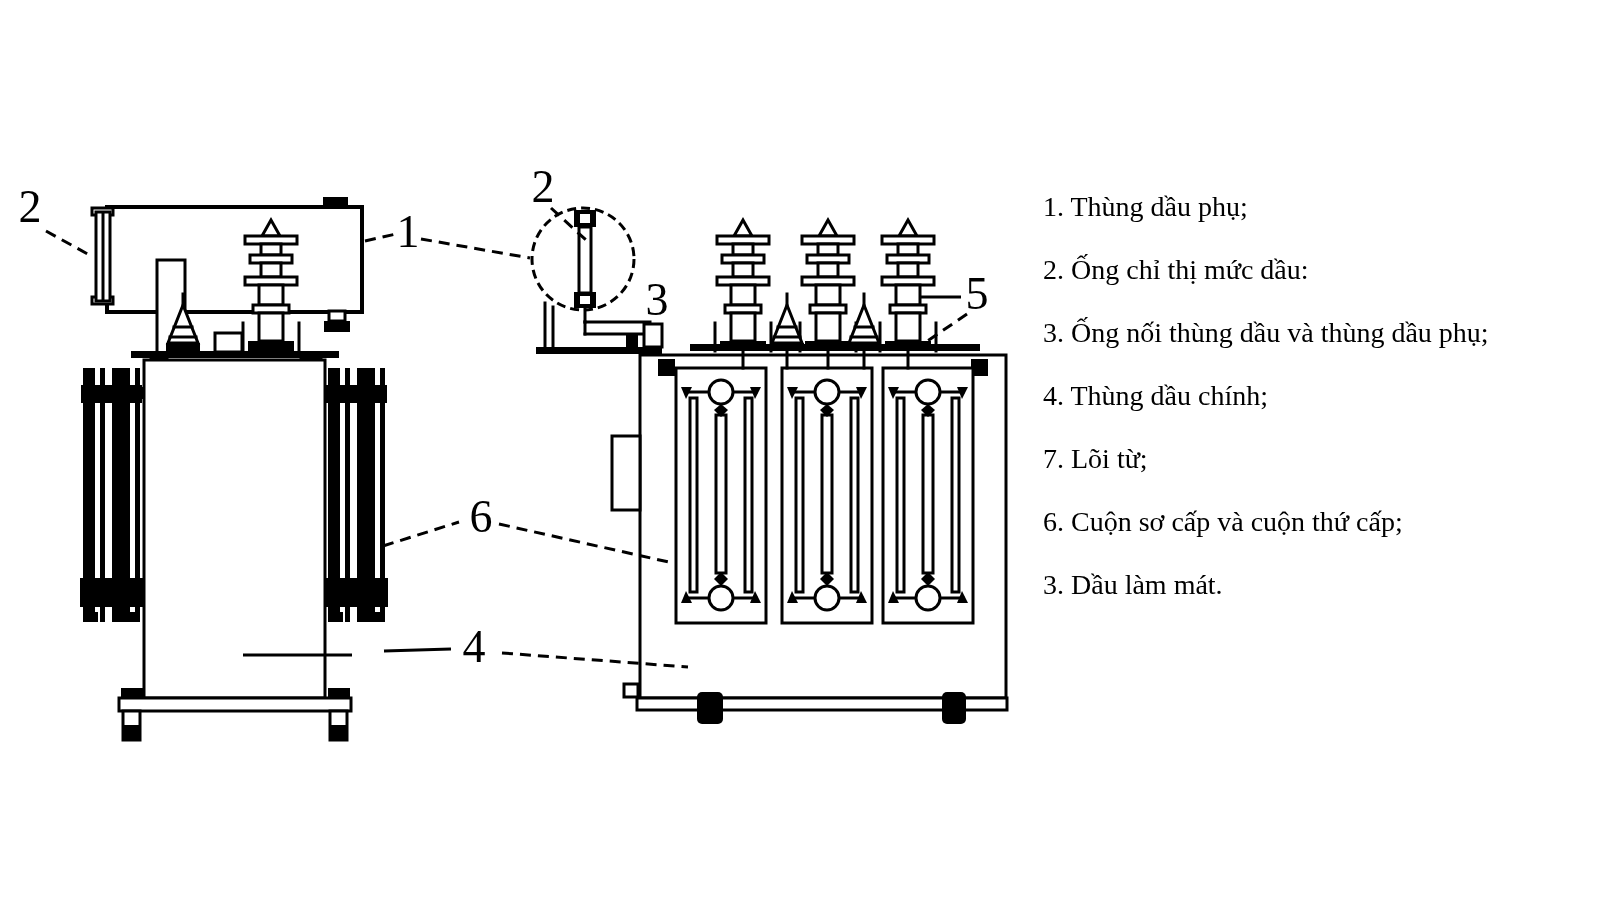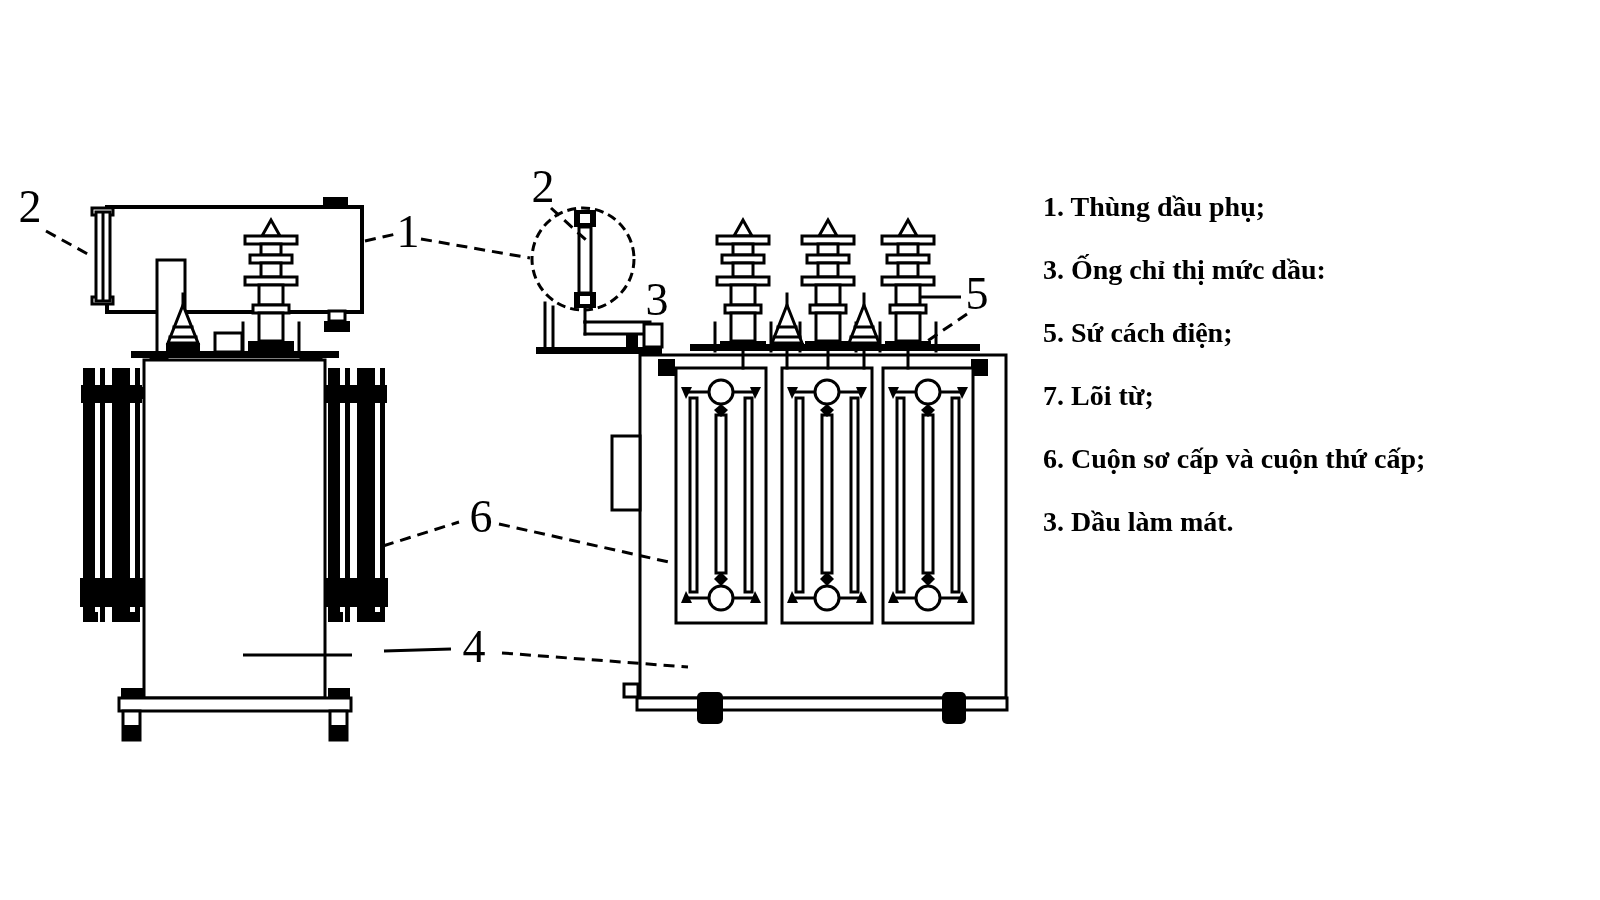--- a/index.html
+++ b/index.html
@@ -14,21 +14,21 @@
   svg .blk{fill:#000;stroke:none;}
   svg line{stroke:#000;stroke-width:3;stroke-linecap:square;}
   svg .lead{stroke:#000;stroke-width:3;fill:none;}
   svg .dash{stroke-dasharray:11 7;}
   svg text.co{
     font-family:"Liberation Serif","DejaVu Serif",serif;
     font-size:46px;fill:#000;text-anchor:middle;
   }
   .legend{
     position:absolute;left:1043px;top:175px;
-    font-size:28px;line-height:63px;white-space:nowrap;font-weight:bold;
+    font-size:28px;line-height:63px;white-space:nowrap;
   }
   .legend-item{height:63px;}
 </style>
 </head>
 <body>
 
 <div class="canvas">
 <svg width="1600" height="900" viewBox="0 0 1600 900" xmlns="http://www.w3.org/2000/svg">
   <defs>
 
@@ -198,18 +198,19 @@
     <path class="lead" d="M243,655 L352,655"></path>
     <path class="lead" d="M384,651 L451,649"></path>
     <text class="co" x="474" y="662">4</text>
     <path class="lead dash" d="M502,653 L688,667"></path>
   </g>
 </svg>
 </div>
 
 <div class="legend">
   <div class="legend-item">1. Thùng dầu phụ;</div>
-  <div class="legend-item">3. Ống chỉ thị mức dầu:</div>
-  <div class="legend-item">5. Sứ cách điện;</div>
+  <div class="legend-item">2. Ống chỉ thị mức dầu:</div>
+  <div class="legend-item">3. Ống nối thùng dầu và thùng dầu phụ;</div>
+  <div class="legend-item">4. Thùng dầu chính;</div>
   <div class="legend-item">7. Lõi từ;</div>
   <div class="legend-item">6. Cuộn sơ cấp và cuộn thứ cấp;</div>
   <div class="legend-item">3. Dầu làm mát.</div>
 </div>
 
 </body></html>

